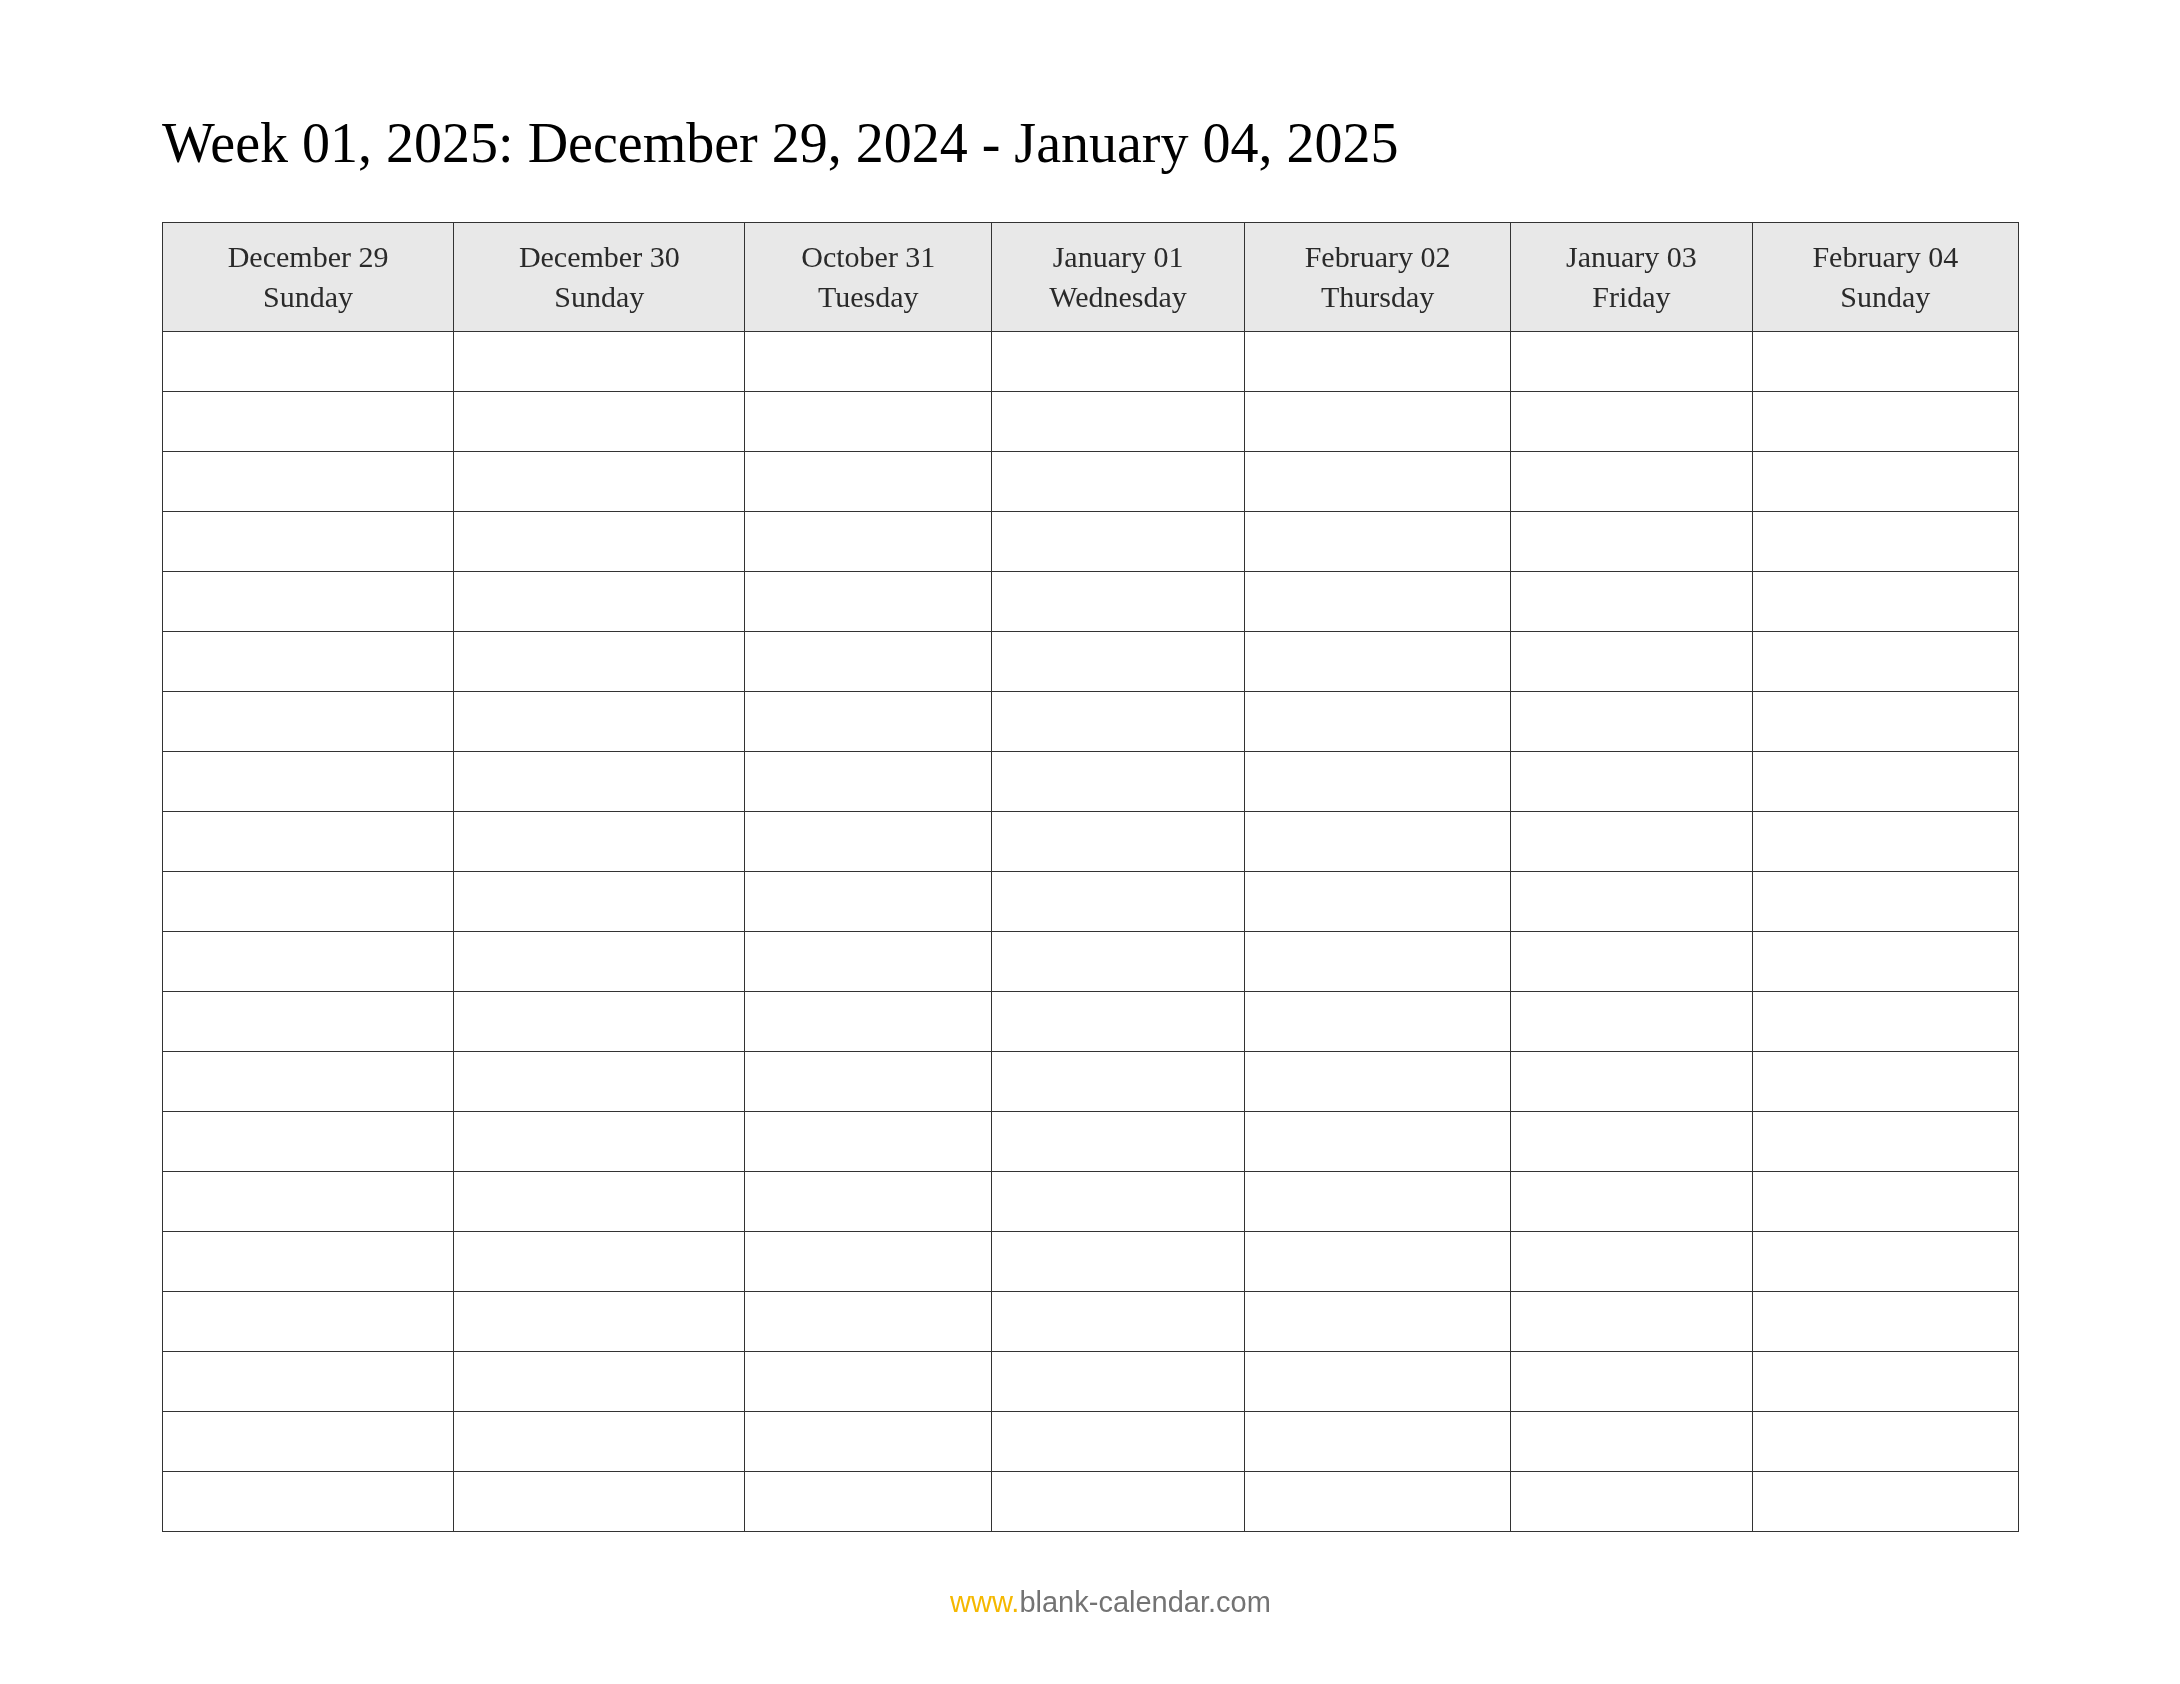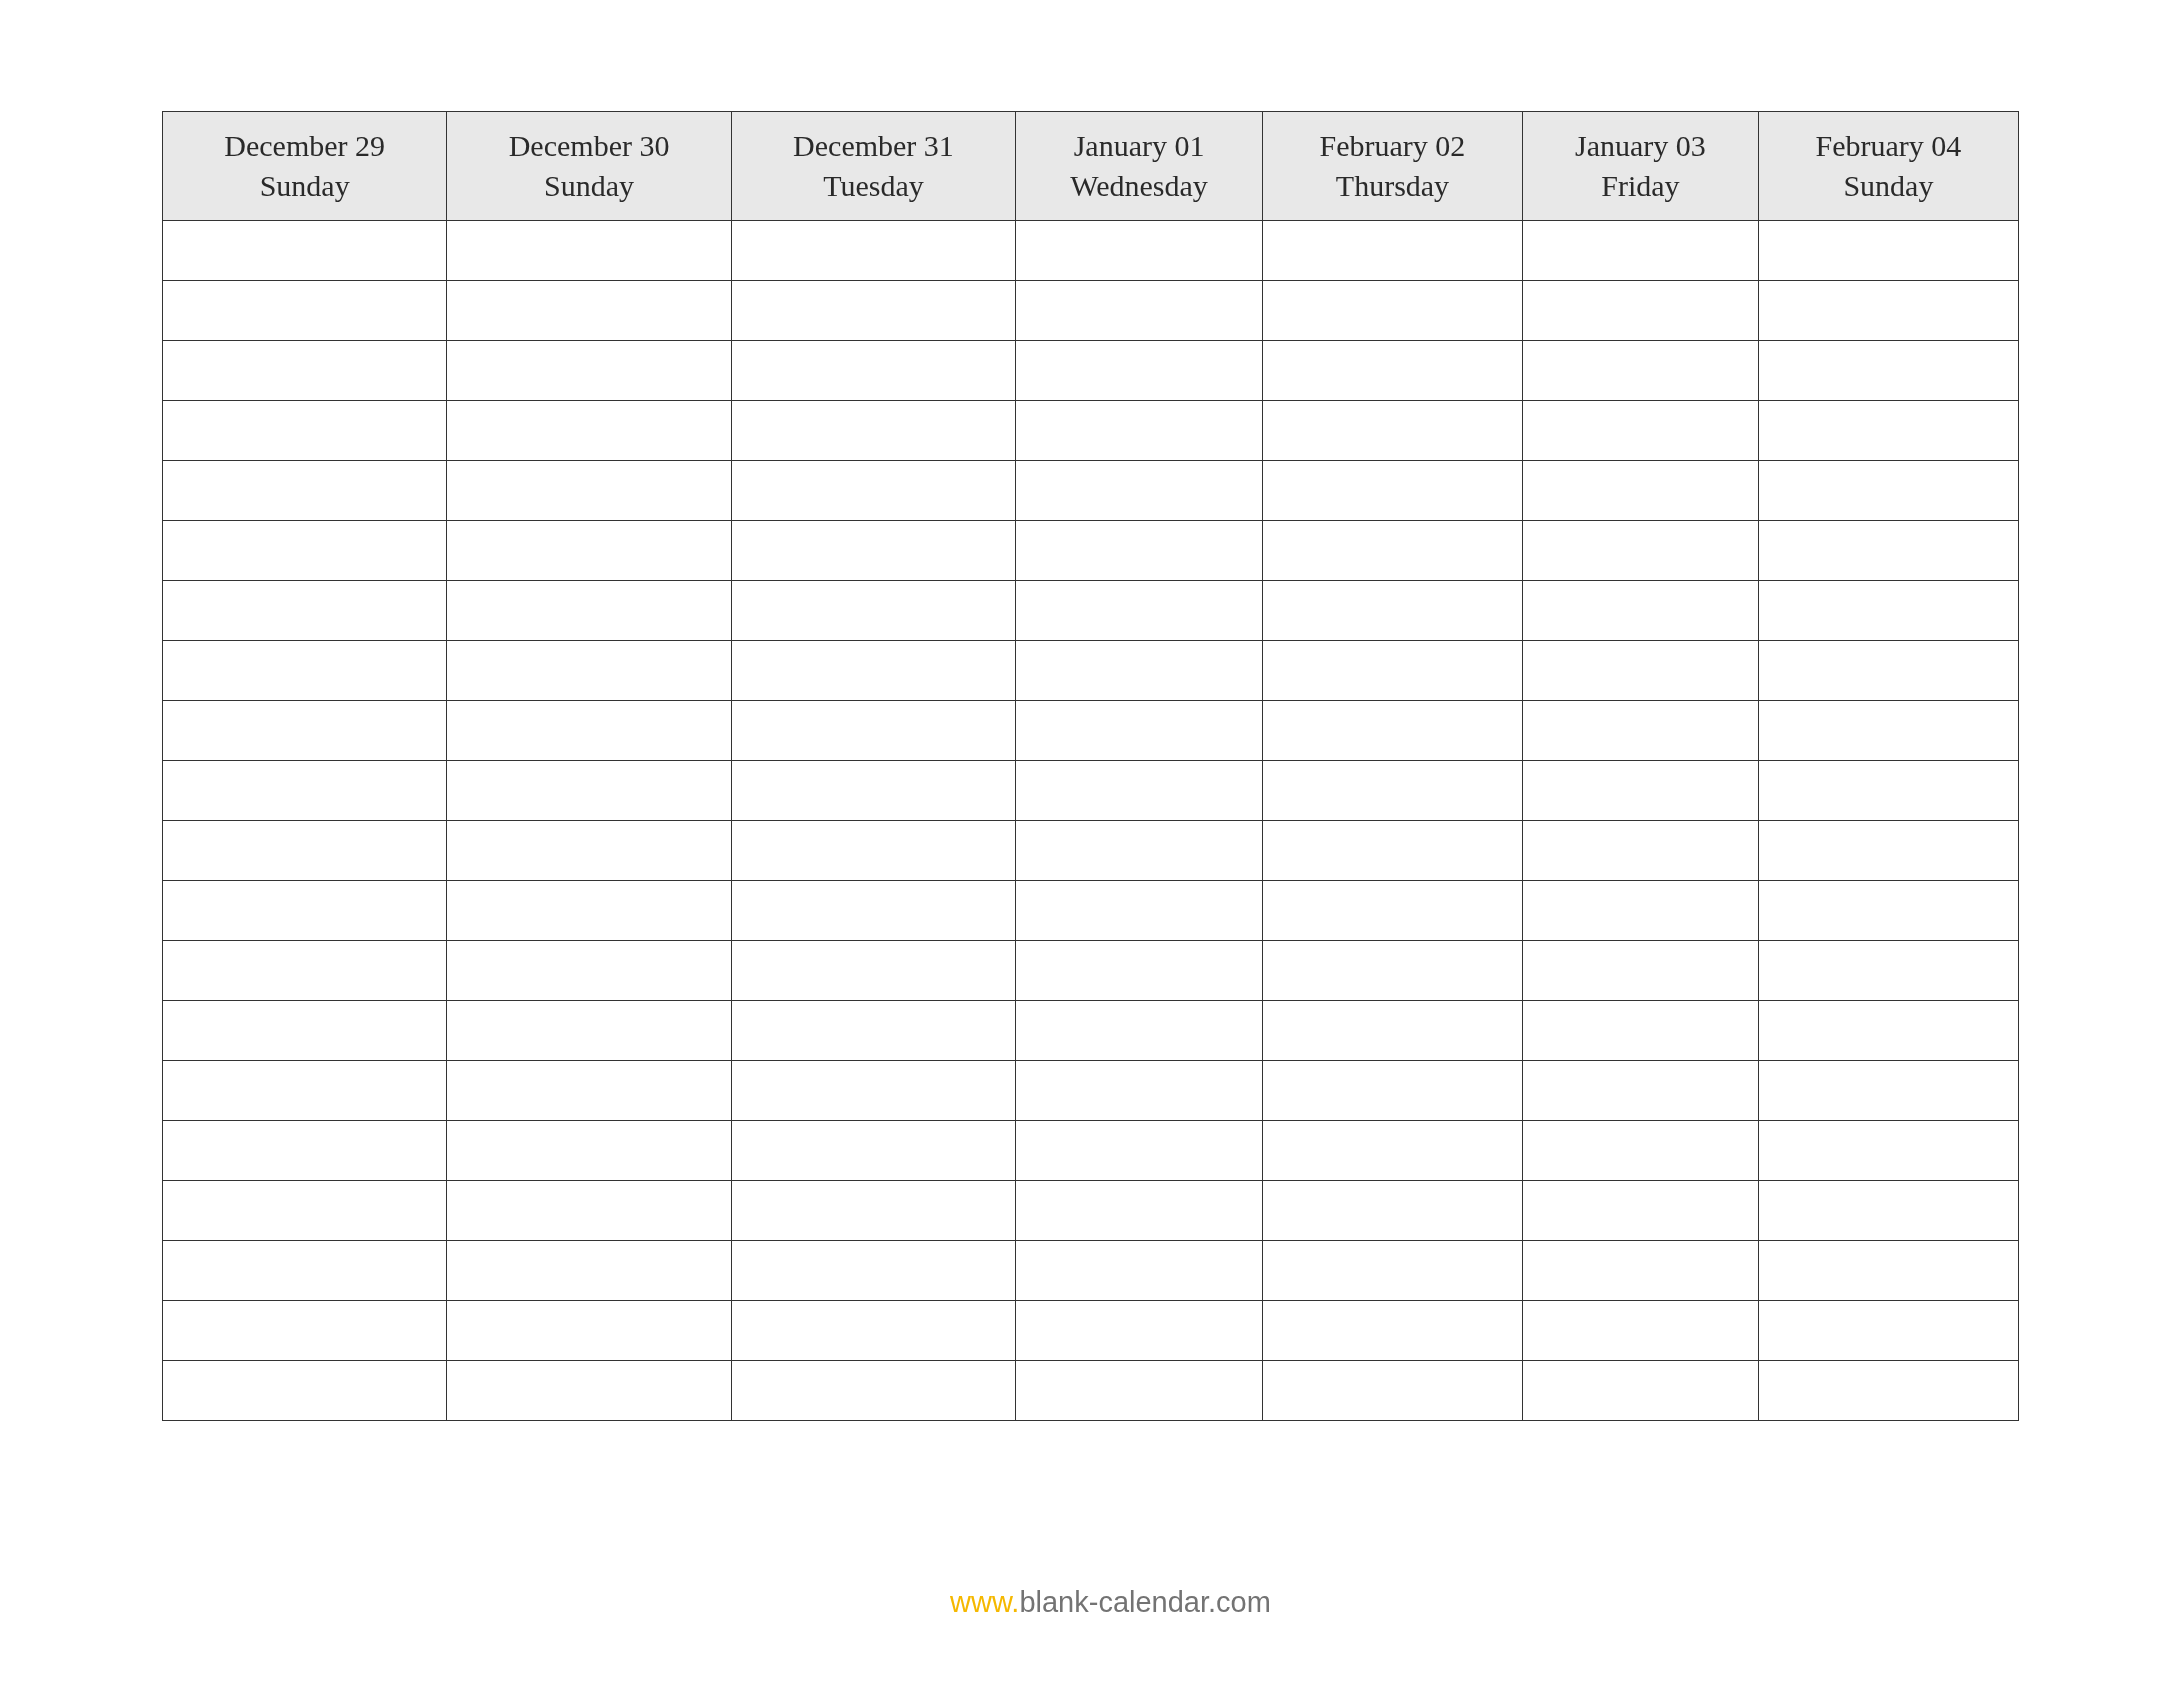--- a/index.html
+++ b/index.html
@@ -61,34 +61,35 @@
       margin-left: 40px;
     }
     .footer-domain {
       color: #737373;
     }
   </style>
 </head>
 <body>
 
 <div class="page">
+  <h1 class="title">Week 01, 2025: December 29, 2024 - January 04, 2025</h1>
 
   <table>
     <thead>
       <tr>
         <th>
           <div>December 29</div>
           <div>Sunday</div>
         </th>
         <th>
           <div>December 30</div>
           <div>Sunday</div>
         </th>
         <th>
-          <div>December 31</div>
+          <div>October 31</div>
           <div>Tuesday</div>
         </th>
         <th>
           <div>January 01</div>
           <div>Wednesday</div>
         </th>
         <th>
           <div>February 02</div>
           <div>Thursday</div>
         </th>

